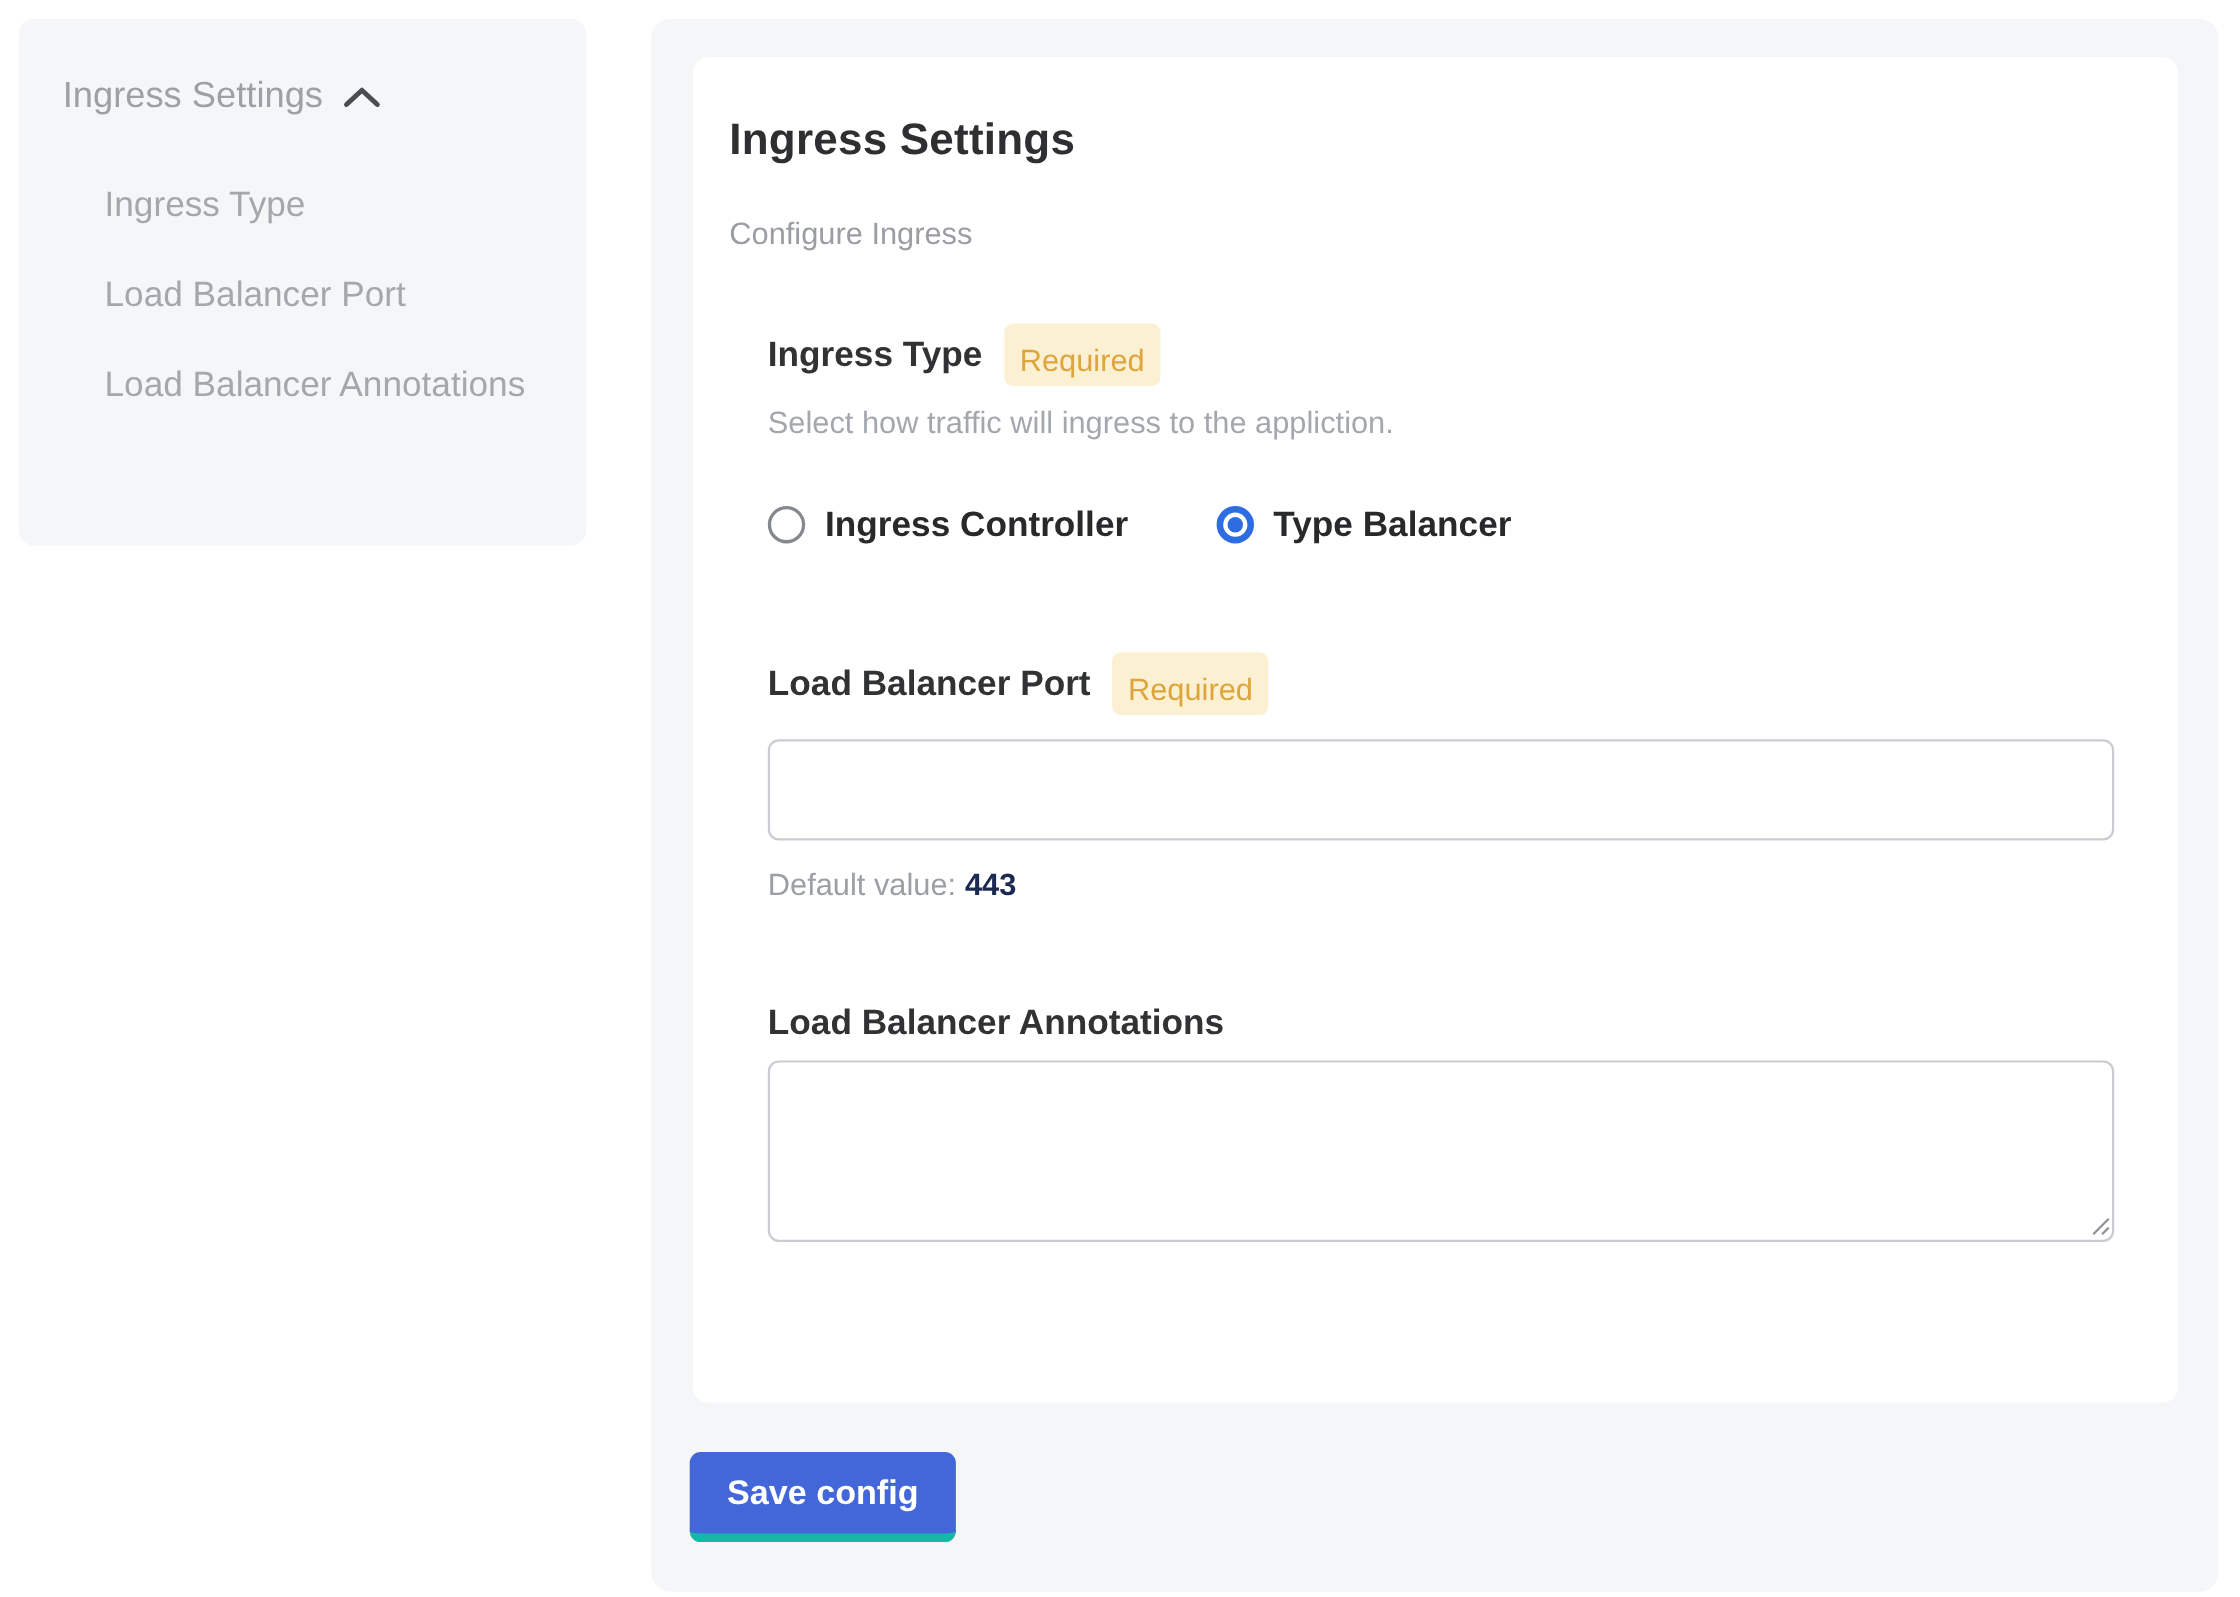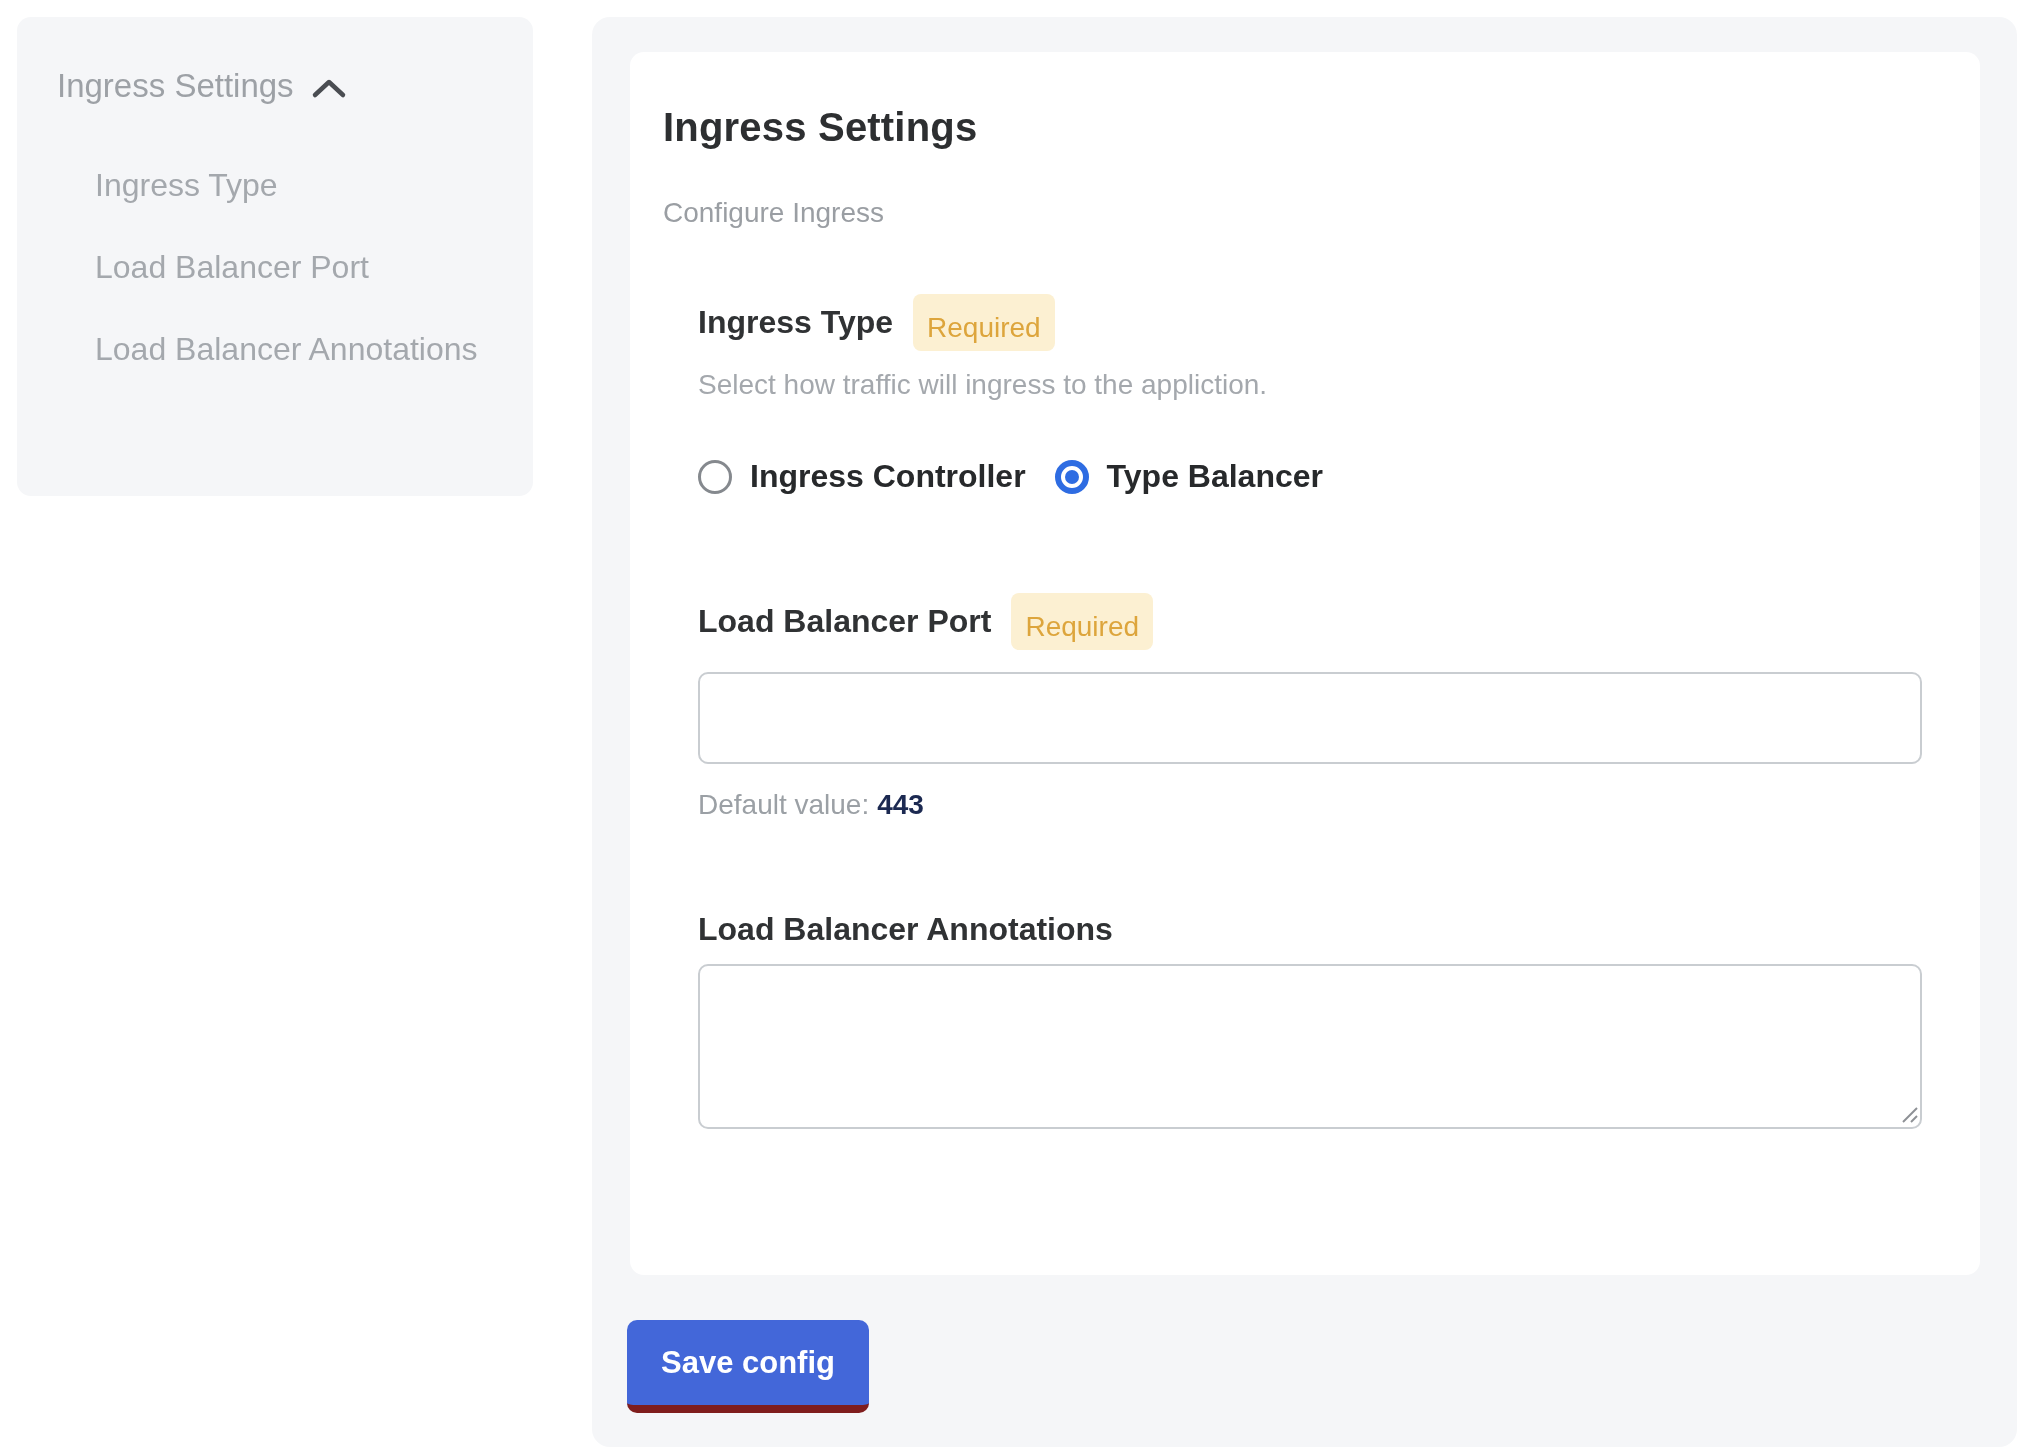--- a/index.html
+++ b/index.html
@@ -33,21 +33,21 @@
   .badge { font-size:28px; line-height:28px; color:#dda53c; background:#fcf0d2;
     padding:20px 14px 9px 14px; border-radius:8px; }
   .field-desc { font-size:28px; line-height:34px; color:#a4a8ad; margin-top:23px; }
 
   .mt-ingress-type { margin-top:69px; }
   .mt-lb-port { margin-top:103px; }
   .mt-lb-annotations { margin-top:84px; }
   .mt-lb-annotations .field-label { line-height:40px; }
 
   
-  .radio-row { display:flex; align-items:center; gap:29px; margin-top:56px; }
+  .radio-row { display:flex; align-items:center; gap:80px; margin-top:56px; }
   .radio-option { display:flex; align-items:center; gap:18px; cursor:pointer; }
   .radio { width:34px; height:34px; border-radius:50%; background:#ffffff;
     border:3px solid #85898e; position:relative; flex:0 0 auto; }
   .radio.selected { border:6px solid #2e6ce2; }
   .radio.selected::after { content:""; position:absolute; inset:4px;
     border-radius:50%; background:#2e6ce2; }
   .radio-label { font-size:32px; font-weight:700; color:#27292b; }
 
   
   .port-input { margin-top:28px; display:block; width:1224px; height:92px;
@@ -60,22 +60,22 @@
 
   
   .textarea-wrap { position:relative; margin-top:12px; width:1224px; }
   .annotations-textarea { display:block; width:1224px; height:165px;
     border:2px solid #c9cdd1; border-radius:10px; background:#fff; resize:none;
     font-family:"Liberation Sans", sans-serif; font-size:28px; color:#333;
     padding:16px 22px; outline:none; }
   .resize-handle { position:absolute; right:3px; bottom:5px; pointer-events:none; }
 
   
-  .save-btn { position:absolute; left:35px; top:1303px; width:242px; height:93px;
-    background:#4367d9; border:none; border-bottom:8px solid #7f1d1d;
+  .save-btn { position:absolute; left:35px; top:1303px; width:242px; height:82px;
+    background:#4367d9; border:none; border-bottom:8px solid #14b8a6;
     border-radius:10px; color:#ffffff; font-size:31px; font-weight:700;
     font-family:"Liberation Sans", sans-serif; cursor:pointer; }
 </style>
 </head>
 <body>
 
 <div class="page">
 
   <aside class="sidebar">
     <div class="sidebar-header">

